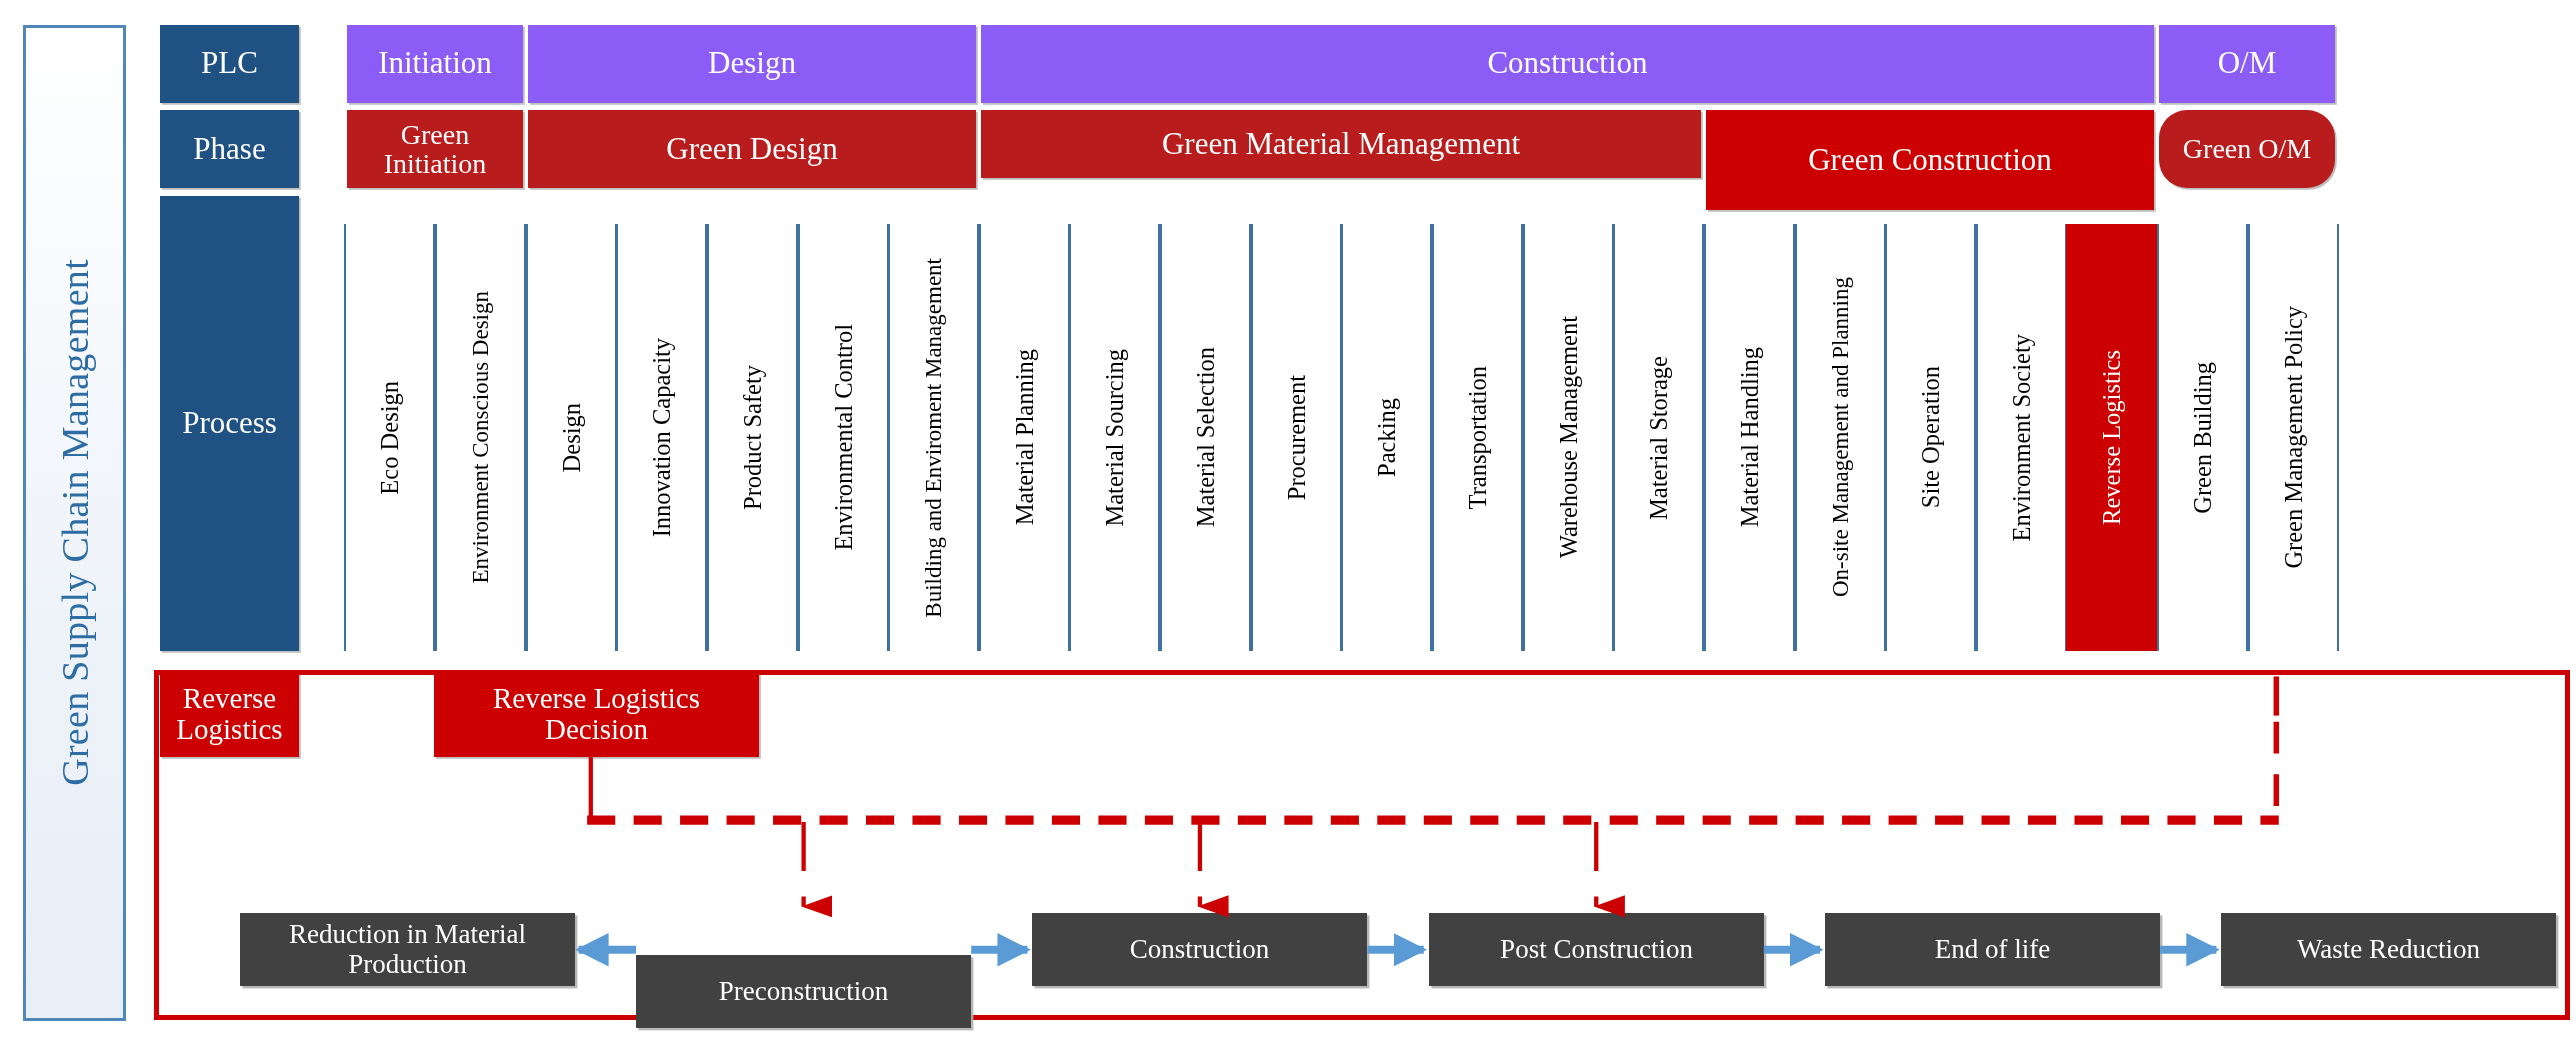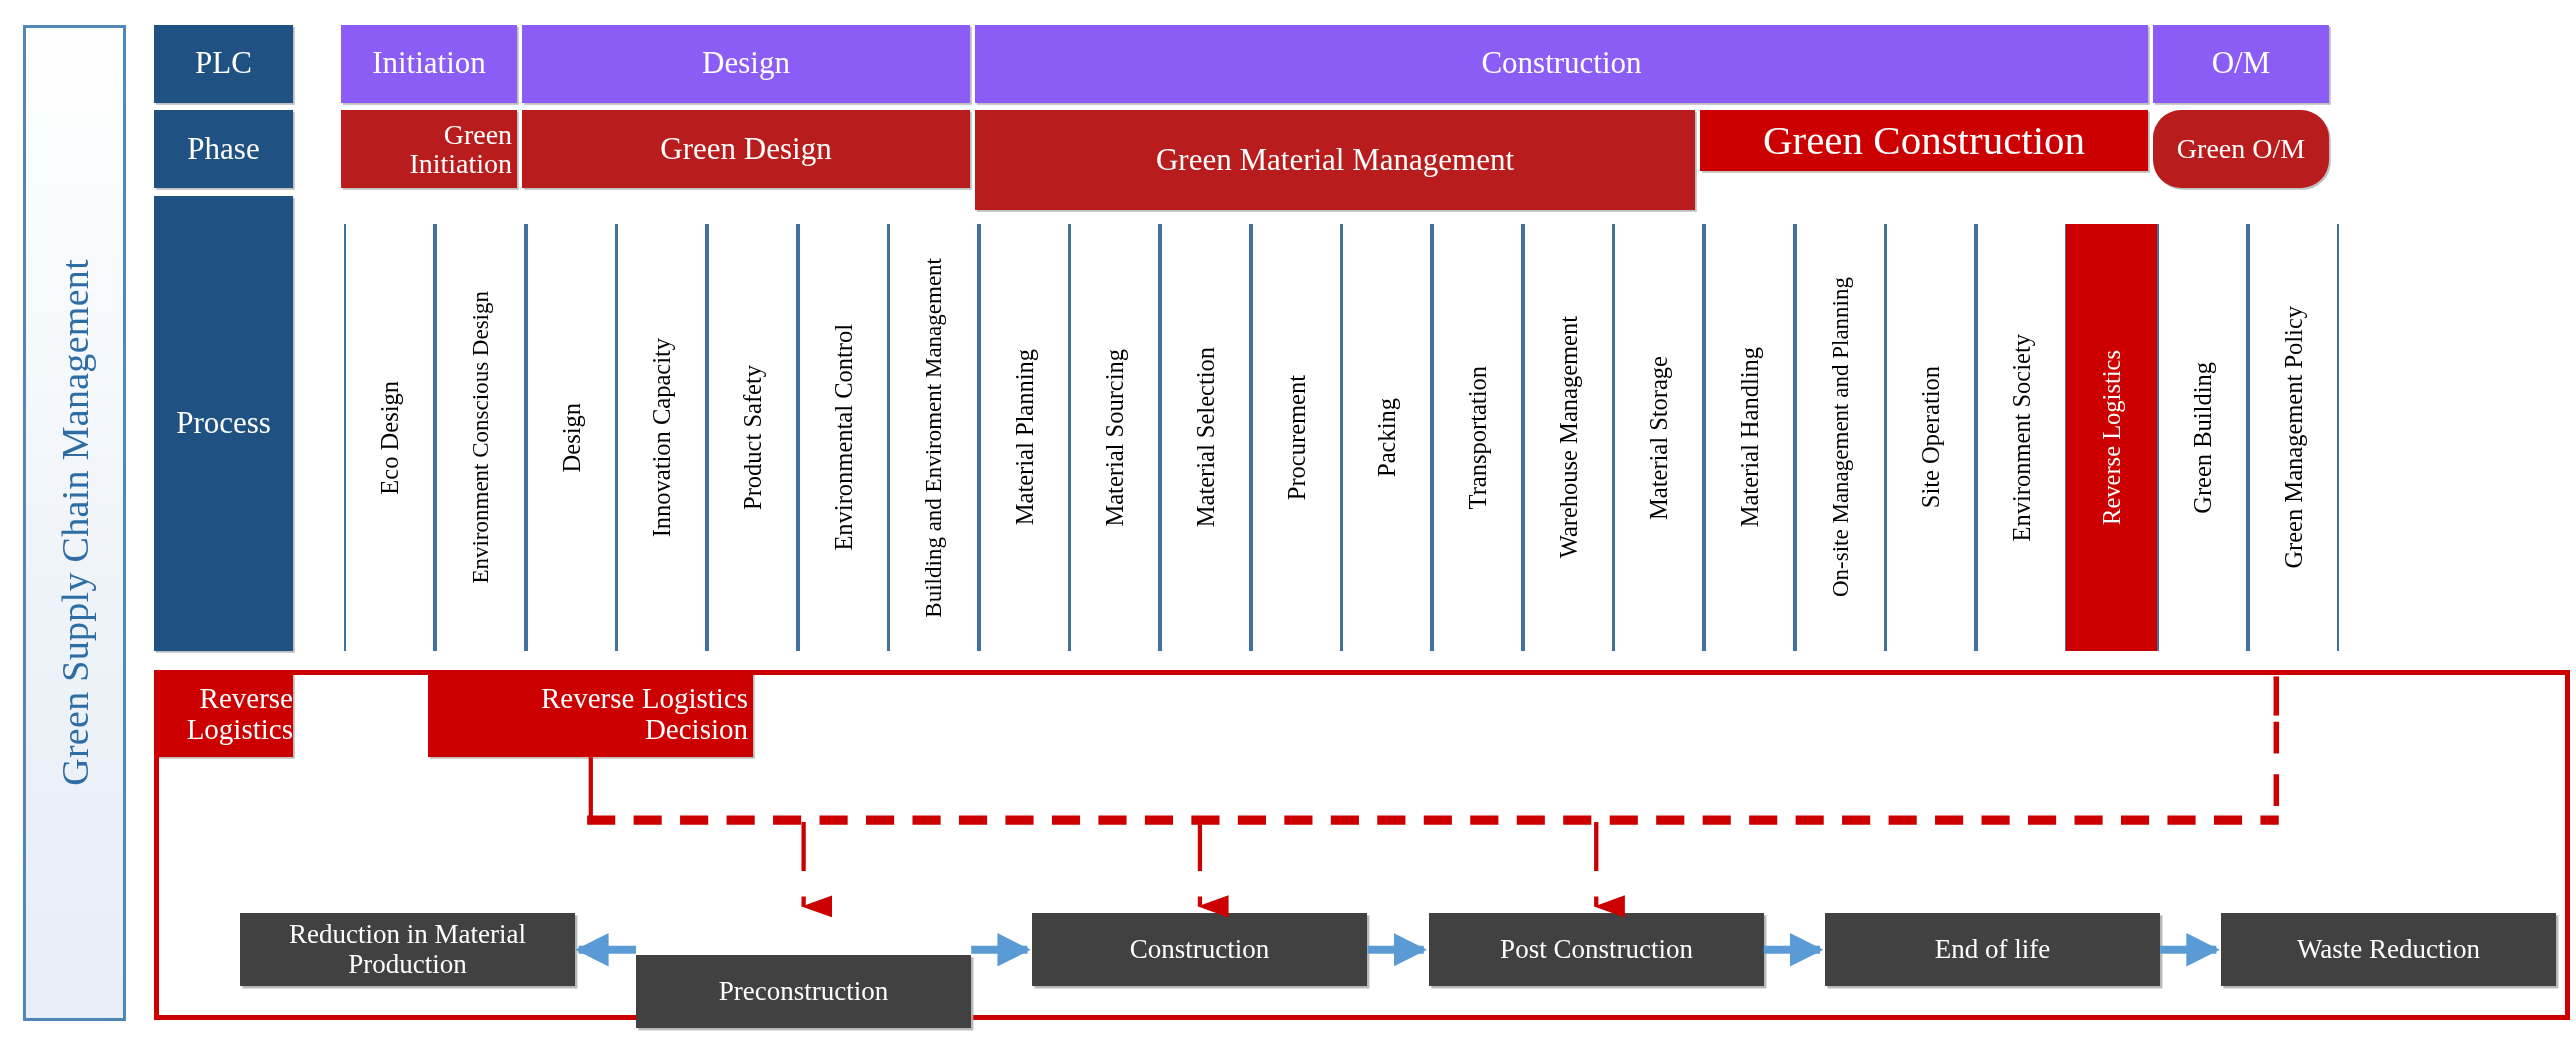--- a/index.html
+++ b/index.html
@@ -16,22 +16,22 @@
     box-sizing:border-box;
     display:flex;align-items:center;justify-content:center;
   }
   #gscm-title span{
     writing-mode:vertical-rl;transform:rotate(180deg);
     color:#2d6da4;font-size:38px;letter-spacing:0.3px;white-space:nowrap;
   }
 
   
   .cell{position:absolute;box-sizing:border-box;display:flex;
-        align-items:center;justify-content:center;text-align:right;
-        color:#ffffff;line-height:1.04;}
+        align-items:center;justify-content:center;text-align:center;
+        color:#ffffff;line-height:1.04;margin-left:6px;}
   .blue{background:#1f5182;}
   .orange{background:#8b5cf6;}
   .green{background:#b91c1c;}
   .red{background:#cc0000;}
   .shadowcell{box-shadow:1.8px 1.8px 0 0 rgba(180,180,180,.85);}
 
   
   .procol{position:absolute;top:224px;height:427px;box-sizing:border-box;
           border-left:2.4px solid #41729d;border-right:2.4px solid #41729d;
           background:#ffffff;display:flex;align-items:center;justify-content:center;}
@@ -94,24 +94,24 @@
         <span>O/M</span>
       </div>
     </div>
   <div id="phase-row">
       <div class="cell green shadowcell" style="left: 341px; top: 110px; width: 176px; height: 78px; font-size: 28px; padding: 0px 4.9px;">
         <span>Green Initiation</span>
       </div>
       <div class="cell green shadowcell" style="left: 522px; top: 110px; width: 448px; height: 78px; font-size: 31px; padding: 0px 14px;">
         <span>Green Design</span>
       </div>
-      <div class="cell green shadowcell" style="left: 975px; top: 110px; width: 720px; height: 100px; font-size: 31px; padding: 0px 4.9px;">
+      <div class="cell green shadowcell" style="left: 975px; top: 110px; width: 720px; height: 68px; font-size: 31px; padding: 0px 4.9px;">
         <span>Green Material Management</span>
       </div>
-      <div class="cell red shadowcell" style="left: 1700px; top: 110px; width: 448px; height: 61px; font-size: 41px; padding: 0px 14px;">
+      <div class="cell red shadowcell" style="left: 1700px; top: 110px; width: 448px; height: 100px; font-size: 31px; padding: 0px 14px;">
         <span>Green Construction</span>
       </div>
       <div class="cell green shadowcell" style="left: 2153px; top: 110px; width: 176px; height: 78px; font-size: 28px; padding: 0px 4.9px; border-radius: 28px;">
         <span>Green O/M</span>
       </div>
     </div>
   <div id="process-row">
       <div class="procol" style="left: 344px; width: 91px;">
         <span>Eco Design</span>
       </div>

